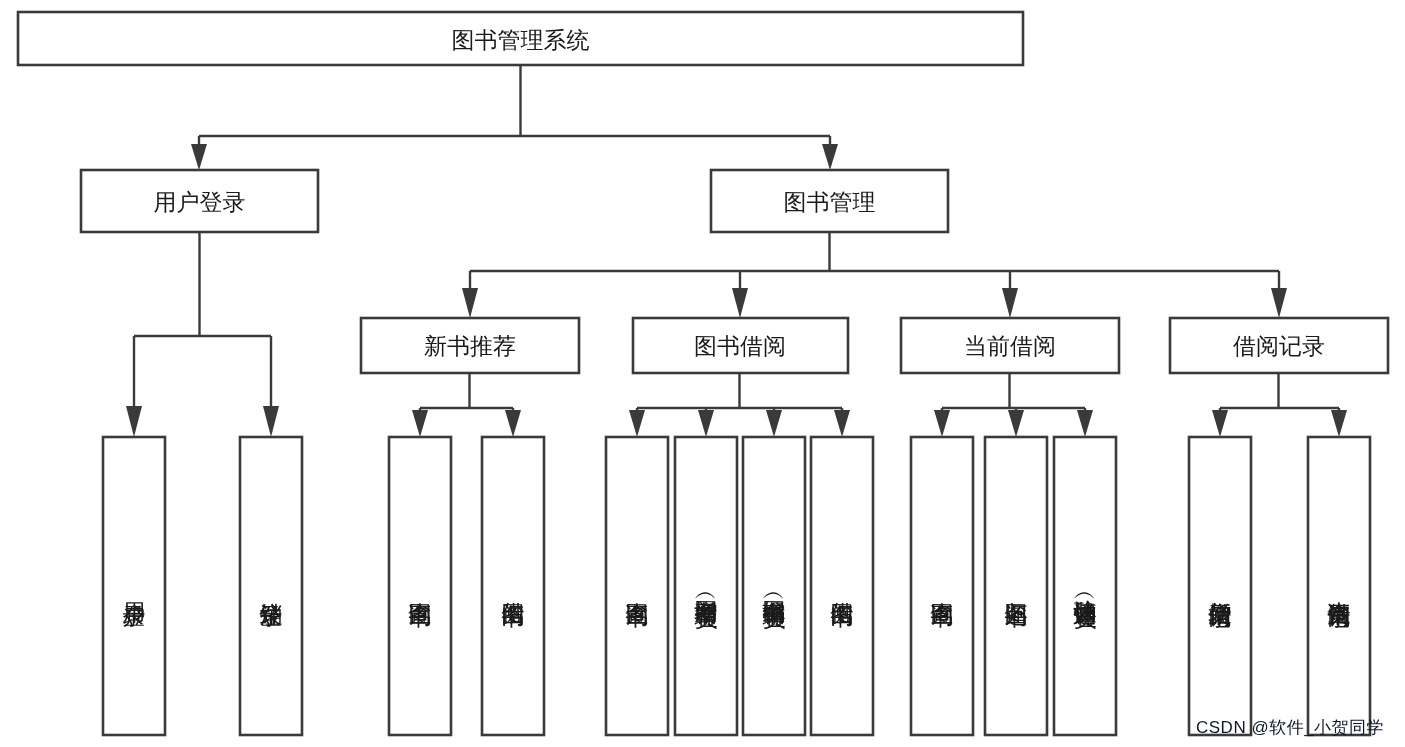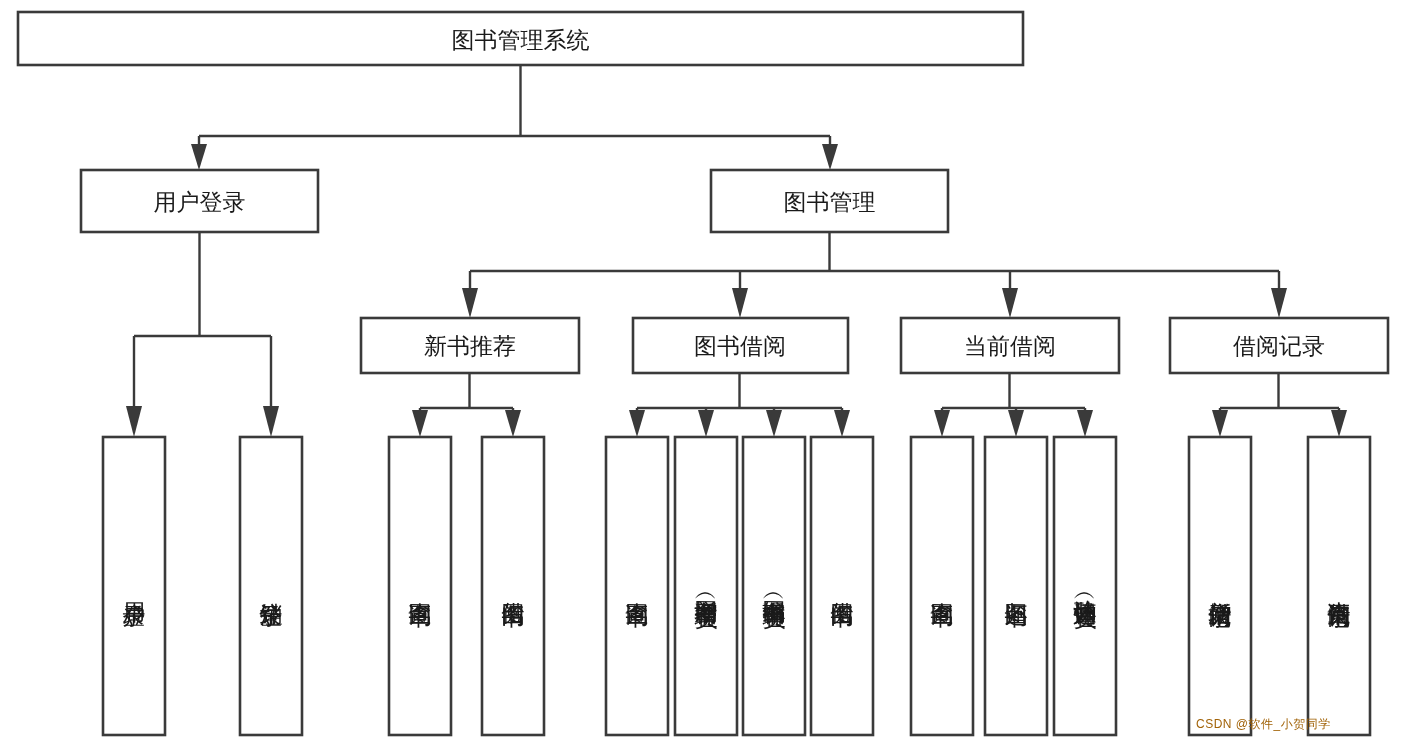--- a/index.html
+++ b/index.html
@@ -67,22 +67,22 @@
     color: #1a1a1a;
     letter-spacing: 1px;
     white-space: nowrap;
     text-align: center;
     transform: translate(-50%, -50%);
     pointer-events: none;
   }
   .watermark {
     position: absolute;
     font-family: "Liberation Sans", "DejaVu Sans", sans-serif;
-    font-size: 12px;
-    color: #a16207;
+    font-size: 17px;
+    color: #0f172a;
     white-space: nowrap;
     letter-spacing: 0.5px;
   }
 </style>
 </head>
 <body>
 
 <div id="diagram-root">
 
   <svg class="diagram-canvas" viewBox="0 0 1405 747" xmlns="http://www.w3.org/2000/svg">

